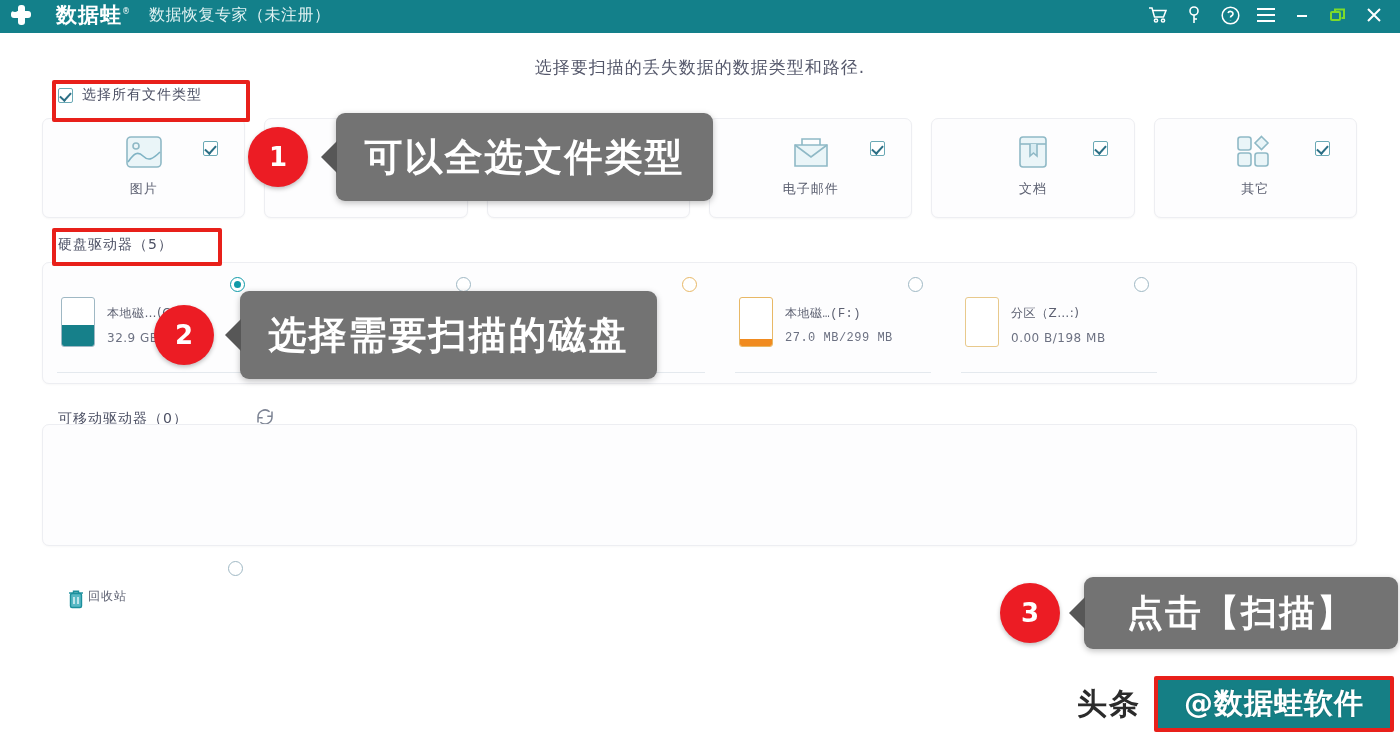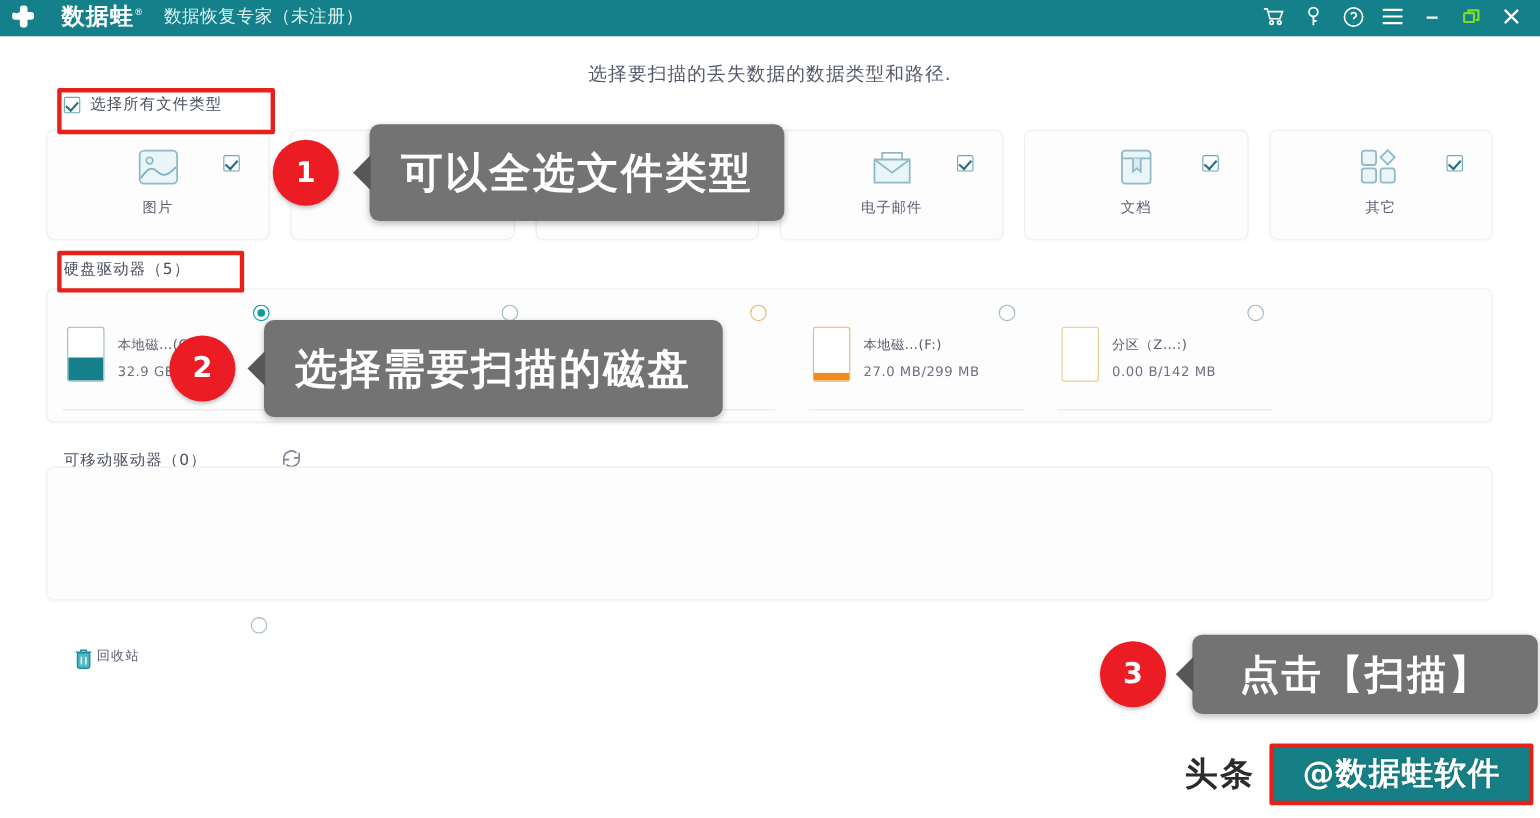--- a/index.html
+++ b/index.html
@@ -350,39 +350,39 @@
           <div class="fill" style="height:18%;background:#e8a33c;"></div>
         </div>
       <div class="meta">
         <div class="dname">本地磁…(E:)</div>
         <div class="dsize">…/167 GB</div>
       </div>
       <span class="radio orange"></span>
       <div class="underline"></div>
     </div>
 
-    <div class="drive" style="left:678px;">
+    <div class="drive" style="left:678px;font-family:Liberation Mono, monospace;">
       <div class="disk" style="border-color:#e8b866;">
           <div class="fill" style="height:14%;background:#f08b20;"></div>
         </div>
       <div class="meta">
         <div class="dname">本地磁…(F:)</div>
         <div class="dsize">27.0 MB/299 MB</div>
       </div>
       <span class="radio"></span>
       <div class="underline"></div>
     </div>
 
     <div class="drive" style="left:904px;">
       <div class="disk" style="border-color:#e8c98c;">
           <div class="fill" style="height:0%;"></div>
         </div>
       <div class="meta">
         <div class="dname">分区（Z…:)</div>
-        <div class="dsize">0.00 B/142 MB</div>
+        <div class="dsize">0.00 B/198 MB</div>
       </div>
       <span class="radio"></span>
       <div class="underline"></div>
     </div>
 
   </div>
 
   <div class="rm-head">
     <span class="lbl">可移动驱动器（0）</span>
     <span class="rm-refresh">

